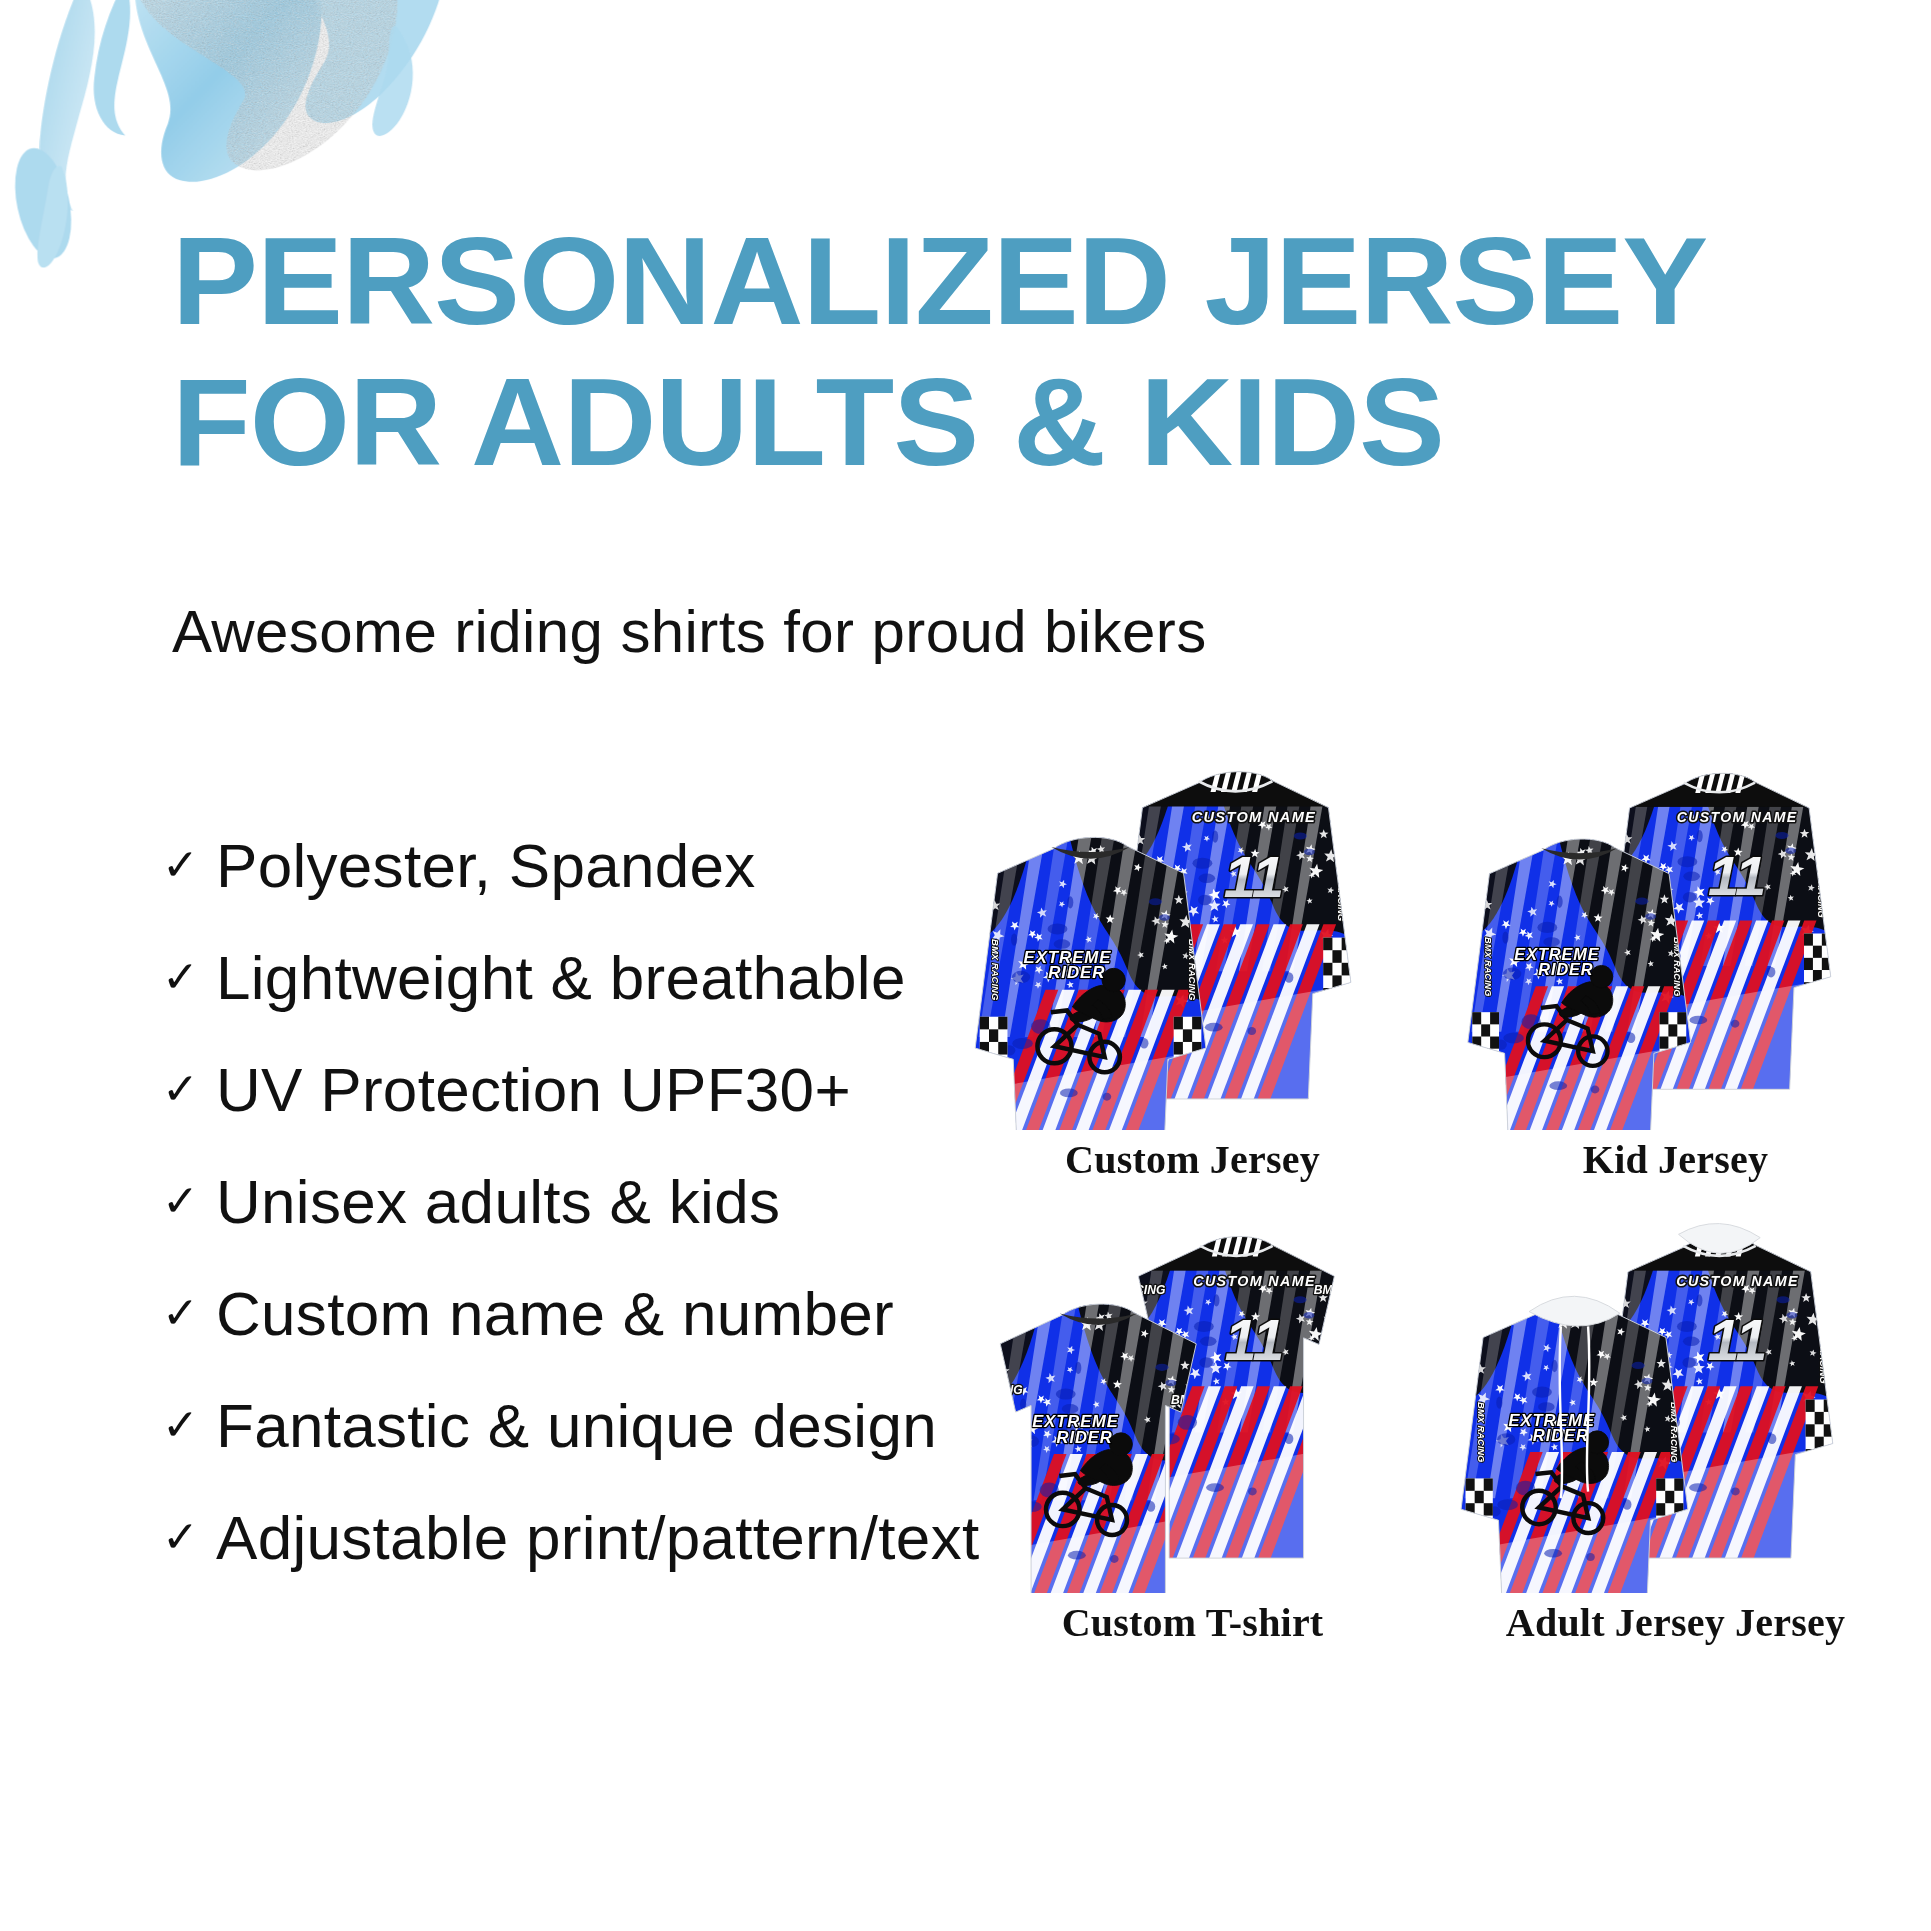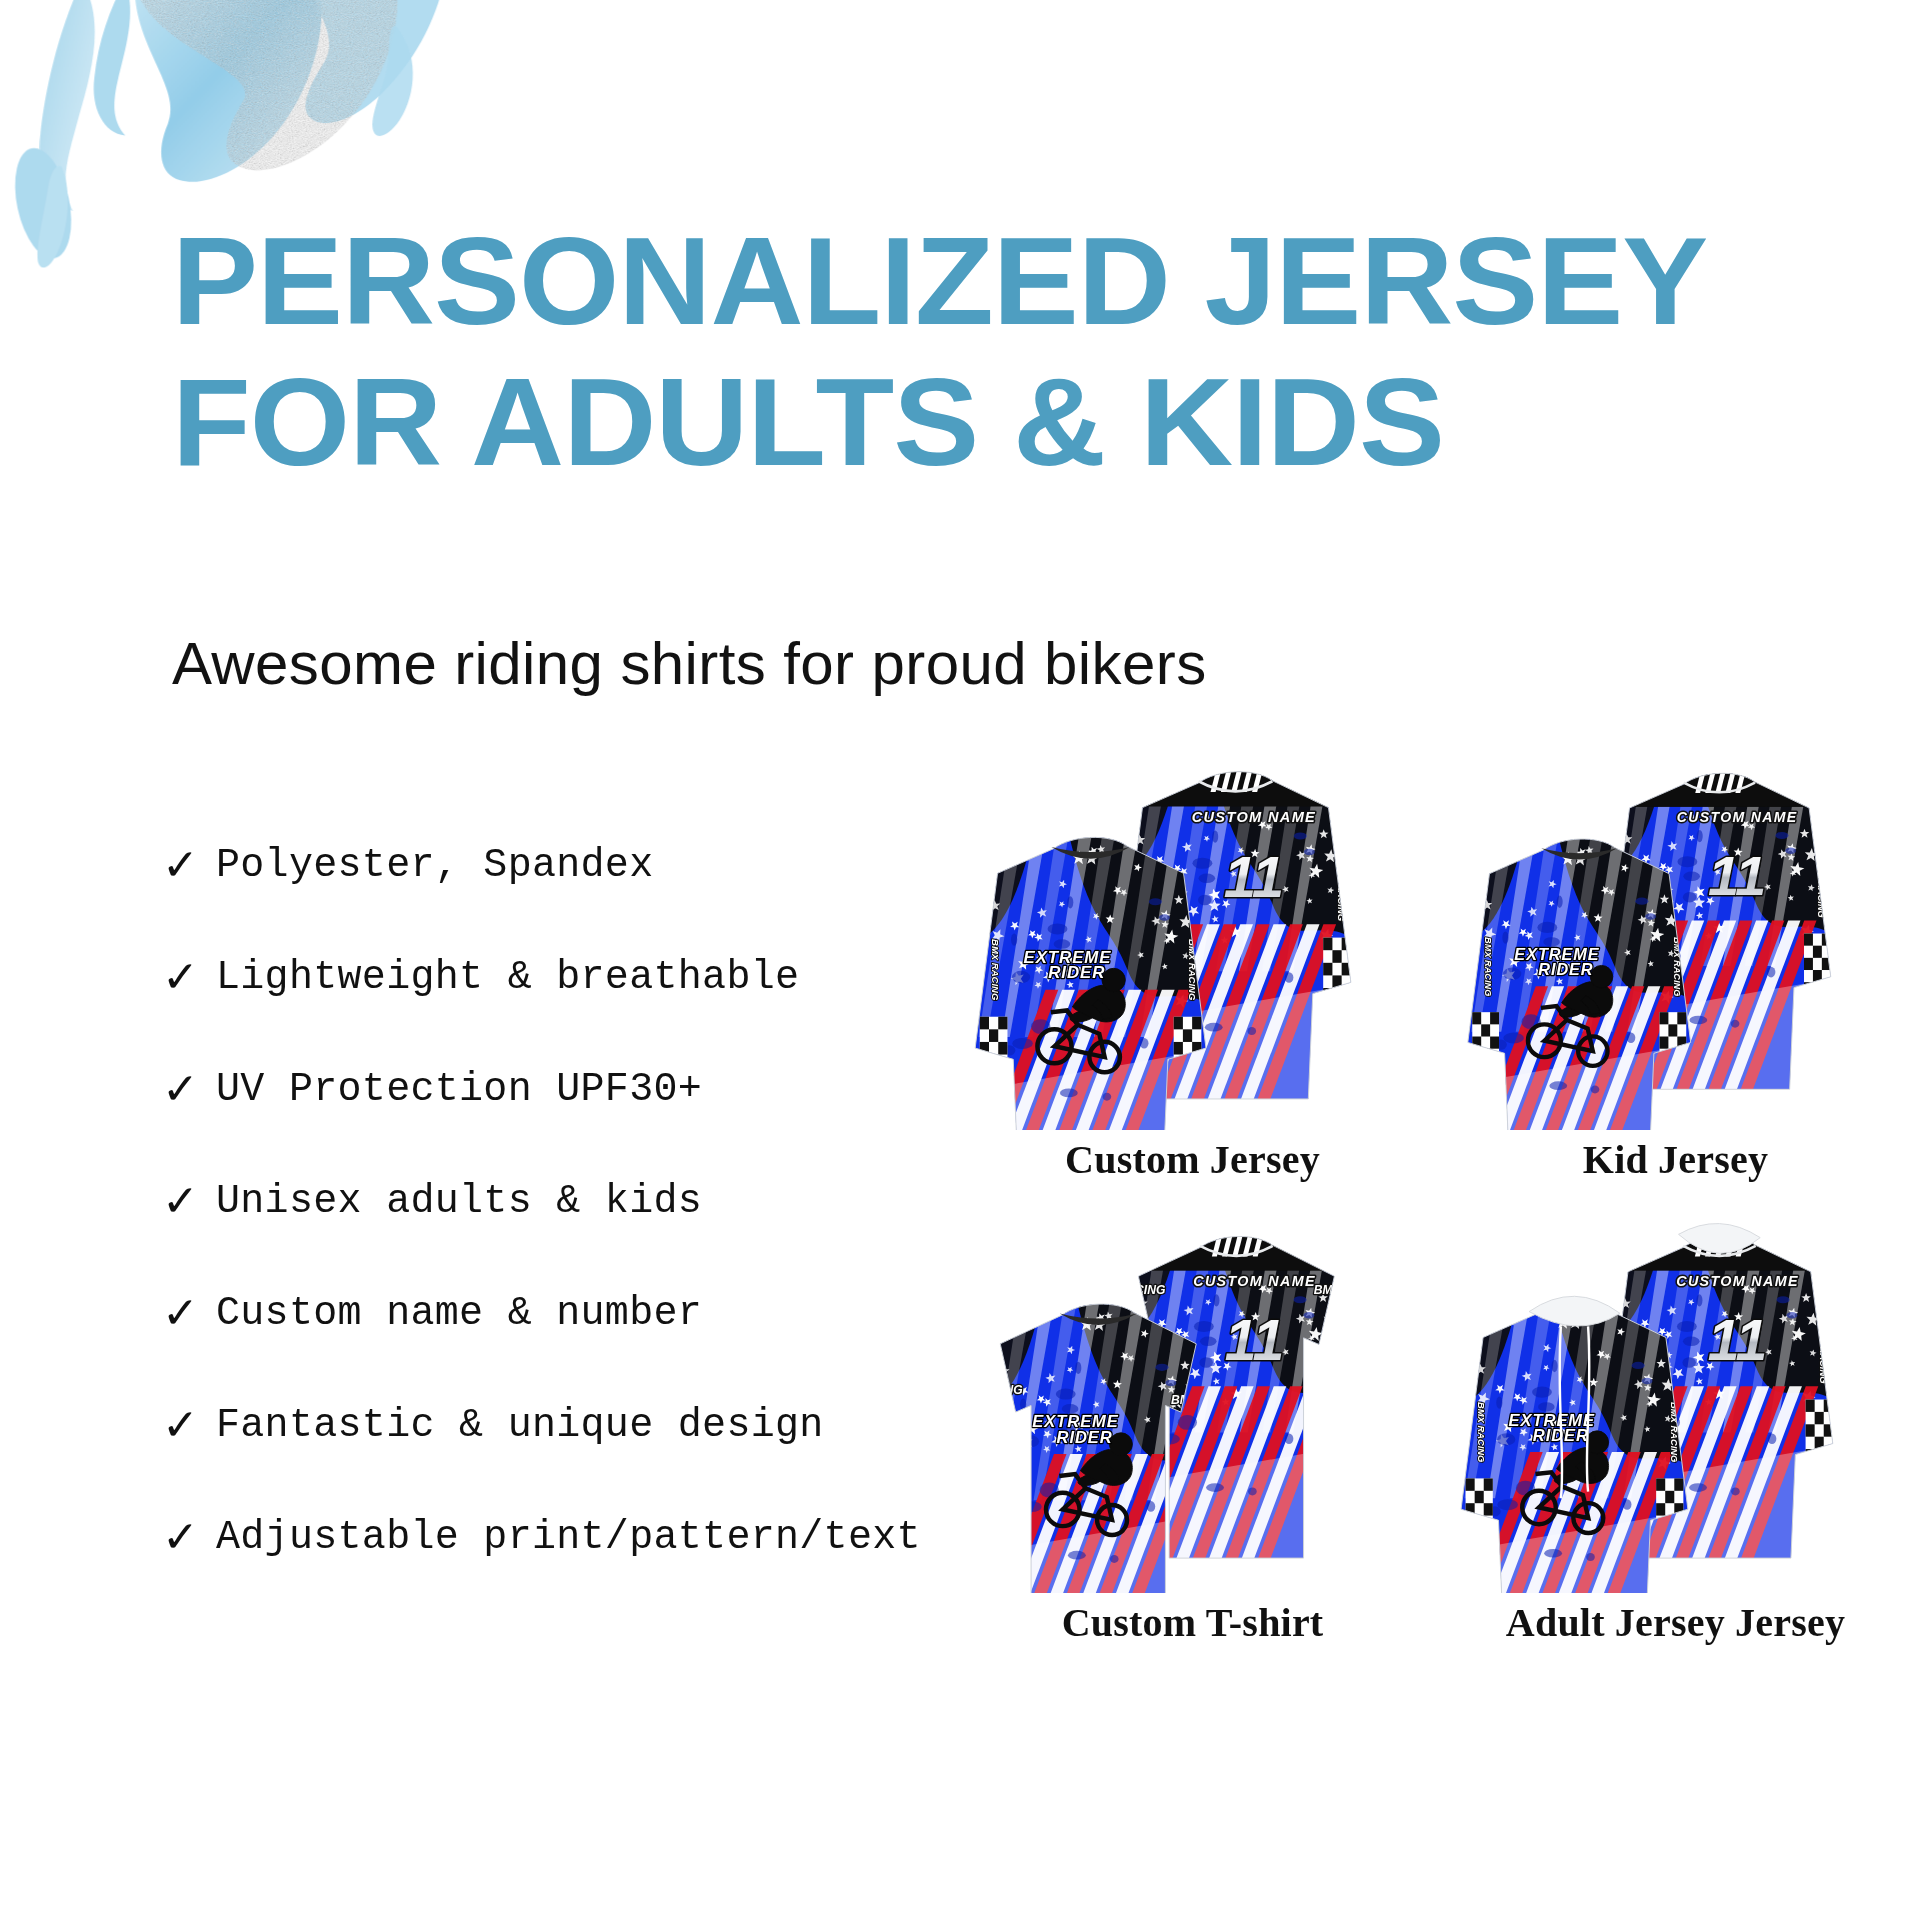--- a/index.html
+++ b/index.html
@@ -31,35 +31,34 @@
   }
 
   #subtitle {
     position:absolute; left:172px; top:597px;
     font-family:"Liberation Sans Narrow","Liberation Sans",sans-serif;
     font-weight:400;
     font-size:60px;
     color:#121212;
     white-space:nowrap;
     letter-spacing:0.4px;
-    margin-top:32px;
   }
 
   
   #features { position:absolute; left:162px; top:809px; width:801px; }
   .feat { display:flex; align-items:center; height:112px; }
   .feat .tick {
     width:54px; flex:0 0 54px;
     font-size:44px; line-height:1;
     color:#111; font-family:"DejaVu Sans",sans-serif;
     text-align:left;
   }
   .feat .ftxt {
-    font-family:Liberation Mono, monospace;
-    font-size:40px; color:#111; letter-spacing:0.3px; white-space:nowrap;
+    font-family:Liberation Sans, sans-serif;
+    font-size:62px; color:#111; letter-spacing:0.3px; white-space:nowrap;
   }
 
   
   #grid {
     position:absolute; left:951px; top:719px;
     width:966px; height:927px;
     display:grid;
     grid-template-columns:1fr 1fr;
     grid-template-rows:1fr 1fr;
   }

